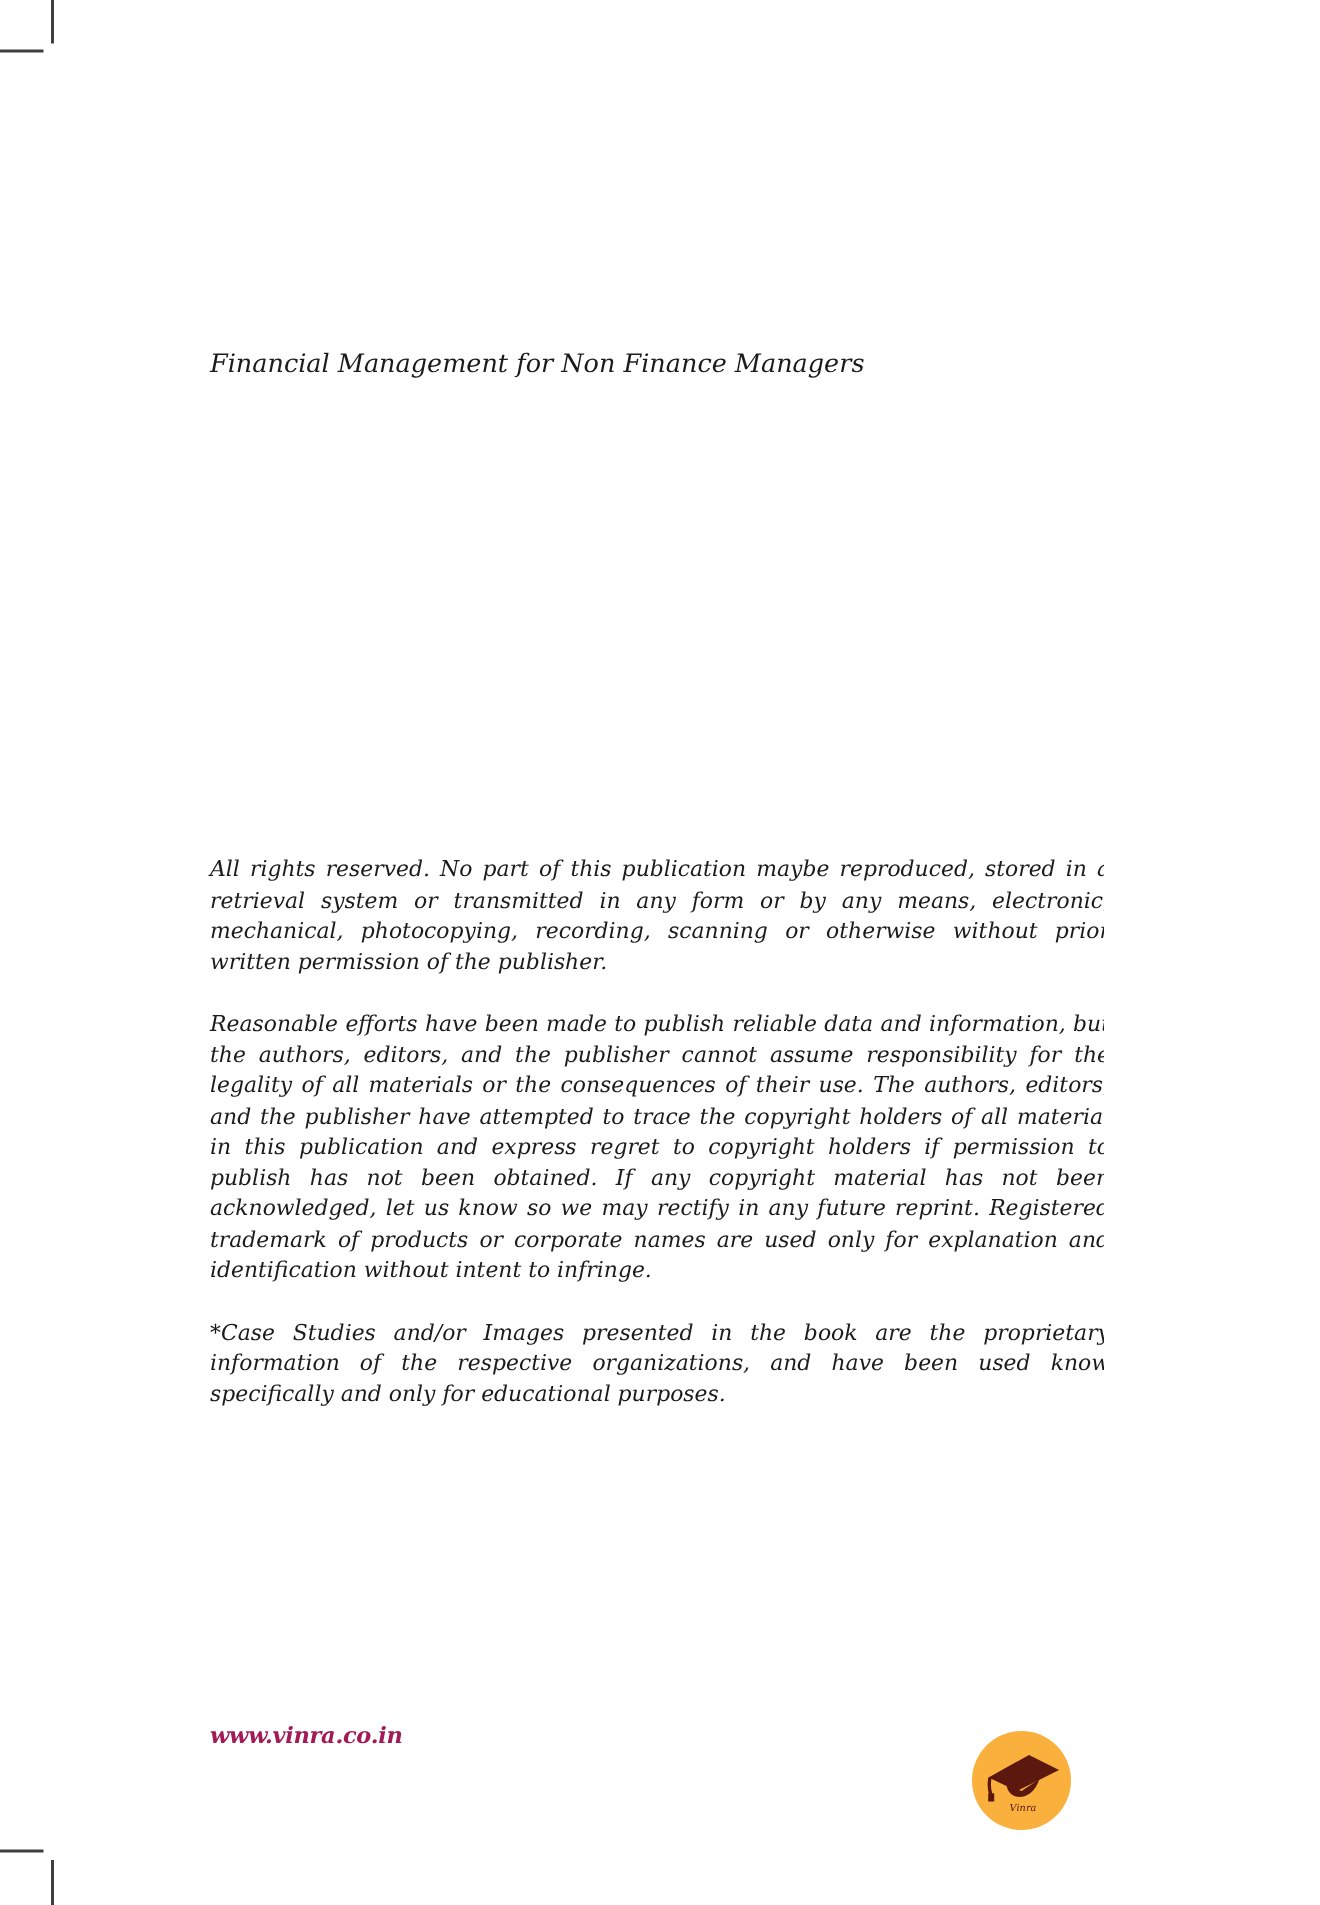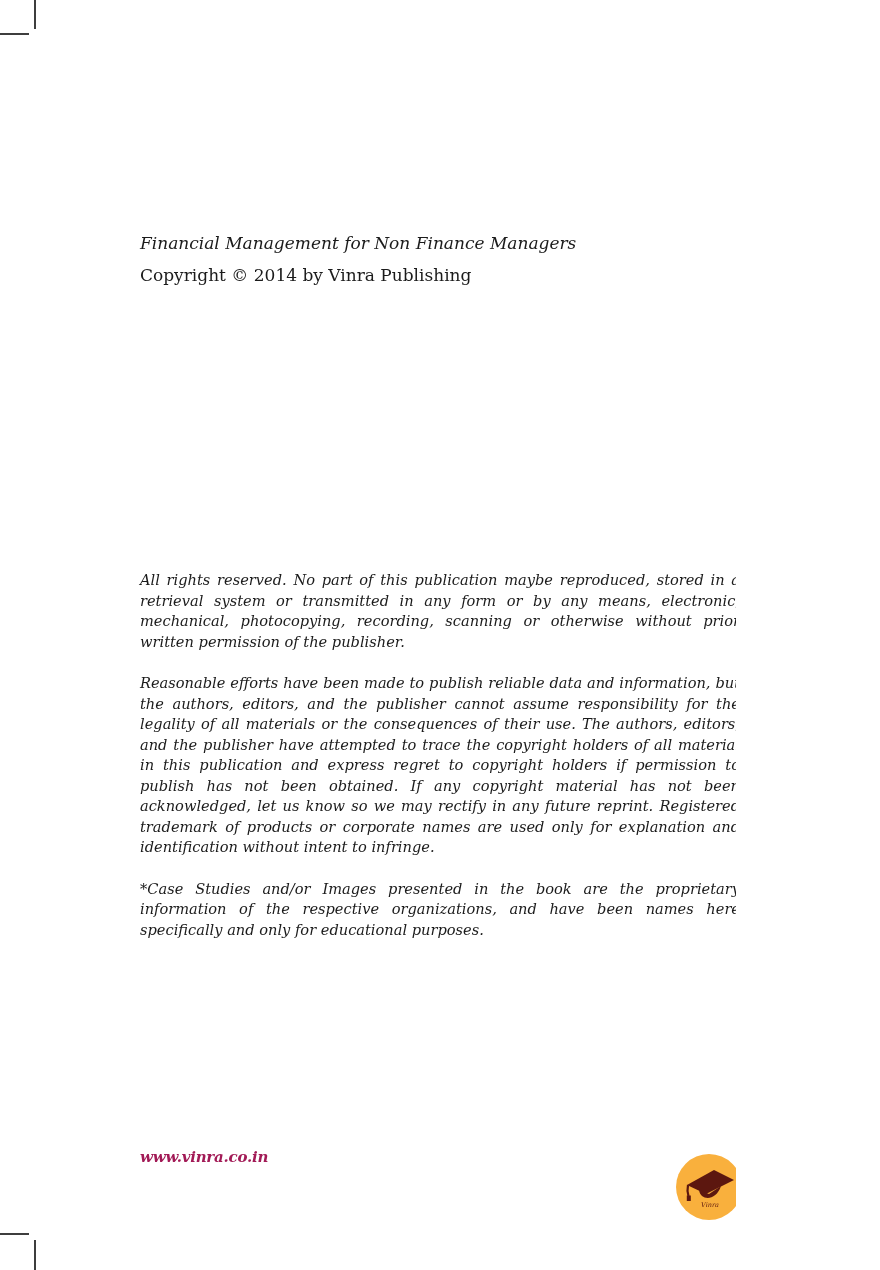--- a/index.html
+++ b/index.html
@@ -55,48 +55,47 @@
     position: absolute;
     left: 140px; top: 1148px;
     font-size: 15px;
     font-weight: bold;
     font-style: italic;
     color: #a21a56;
     letter-spacing: -0.2px;
   }
   .publisher-logo {
     position: absolute;
-    left: 676px; top: 1154px;
+    left: 648px; top: 1154px;
     width: 66px; height: 66px;
   }
   .publisher-logo svg { display: block; }
 </style>
 </head>
 <body>
 
 <div class="page">
 
   <div class="crop tl-v"></div>
   <div class="crop tl-h"></div>
   <div class="crop tr-v"></div>
   <div class="crop tr-h"></div>
   <div class="crop bl-h"></div>
   <div class="crop bl-v"></div>
   <div class="crop br-h"></div>
   <div class="crop br-v"></div>
 
   <div class="header-block">
     <p class="book-title">Financial Management for Non Finance Managers</p>
-    <p class="copyright-line">Copyright © 2014 by Vinra Publishing</p>
   </div>
 
   <div class="legal-block">
     <p>All rights reserved. No part of this publication maybe reproduced, stored in a retrieval system or transmitted in any form or by any means, electronic, mechanical, photocopying, recording, scanning or otherwise without prior written permission of the publisher.</p>
     <p>Reasonable efforts have been made to publish reliable data and information, but the authors, editors, and the publisher cannot assume responsibility for the legality of all materials or the consequences of their use. The authors, editors, and the publisher have attempted to trace the copyright holders of all material in this publication and express regret to copyright holders if permission to publish has not been obtained. If any copyright material has not been acknowledged, let us know so we may rectify in any future reprint. Registered trademark of products or corporate names are used only for explanation and identification without intent to infringe.</p>
-    <p>*Case Studies and/or Images presented in the book are the proprietary information of the respective organizations, and have been names here specifically and only for educational purposes.</p>
+    <p>*Case Studies and/or Images presented in the book are the proprietary information of the respective organizations, and have been used know specifically and only for educational purposes.</p>
   </div>
 
   <span class="footer-website">www.vinra.co.in</span>
 
   <div class="publisher-logo">
     <svg width="66" height="66" viewBox="0 0 66 66">
       <circle cx="33" cy="33" r="33" fill="#f9b03d"></circle>
 
       <polygon points="11,31 38,16 58,26 30,40" fill="#5c170f"></polygon>
 

